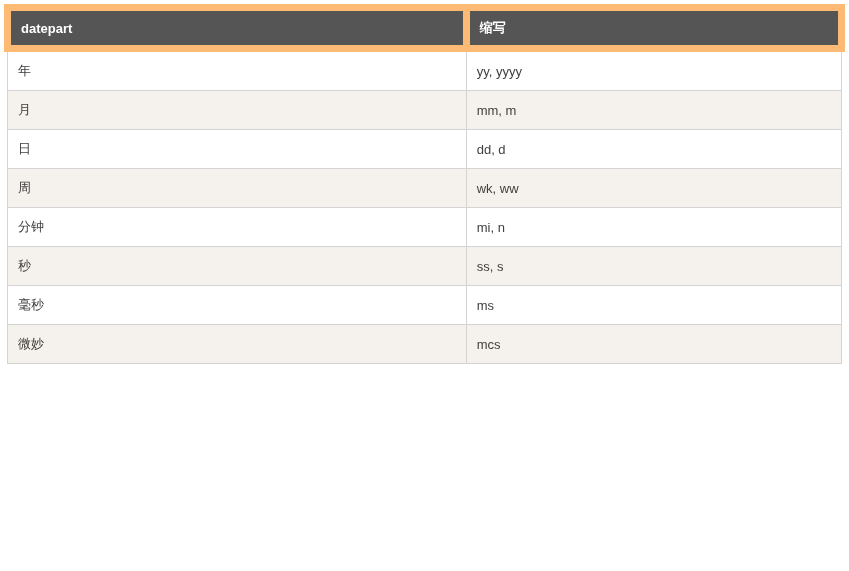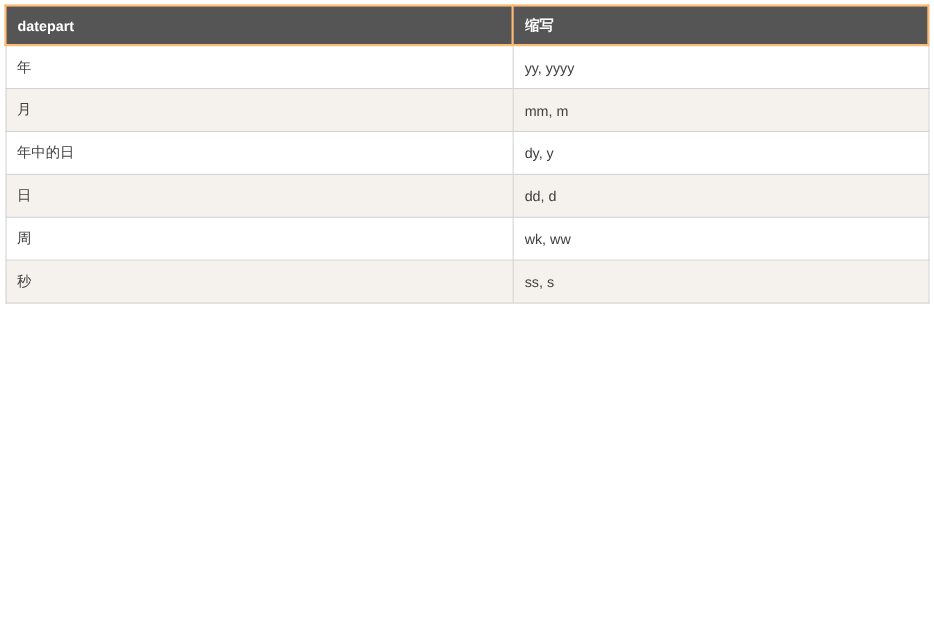--- a/index.html
+++ b/index.html
@@ -19,21 +19,21 @@
     }
     thead tr {
       background: #555555;
     }
     thead th {
       color: #ffffff;
       font-weight: bold;
       font-size: 13px;
       text-align: left;
       padding: 8px 10px;
-      border: 2px solid #fdba74;
+      border: 7px solid #fdba74;
     }
     tbody td {
       padding: 10px 10px;
       font-size: 13px;
       color: #404040;
       border: 1px solid #d4d4d4;
       vertical-align: middle;
     }
     tbody tr:nth-child(odd) {
       background: #ffffff;
@@ -61,29 +61,37 @@
   <tbody>
     <tr>
       <td>年</td>
       <td>yy, yyyy</td>
     </tr>
     <tr>
       <td>月</td>
       <td>mm, m</td>
     </tr>
     <tr>
-      <td>年中的日</td>
-      <td>dy, y</td>
-    </tr>
-    <tr>
       <td>日</td>
       <td>dd, d</td>
     </tr>
     <tr>
       <td>周</td>
       <td>wk, ww</td>
     </tr>
     <tr>
+      <td>分钟</td>
+      <td>mi, n</td>
+    </tr>
+    <tr>
       <td>秒</td>
       <td>ss, s</td>
+    </tr>
+    <tr>
+      <td>毫秒</td>
+      <td>ms</td>
+    </tr>
+    <tr>
+      <td>微妙</td>
+      <td>mcs</td>
     </tr>
   </tbody>
 </table>
 
 </body></html>

